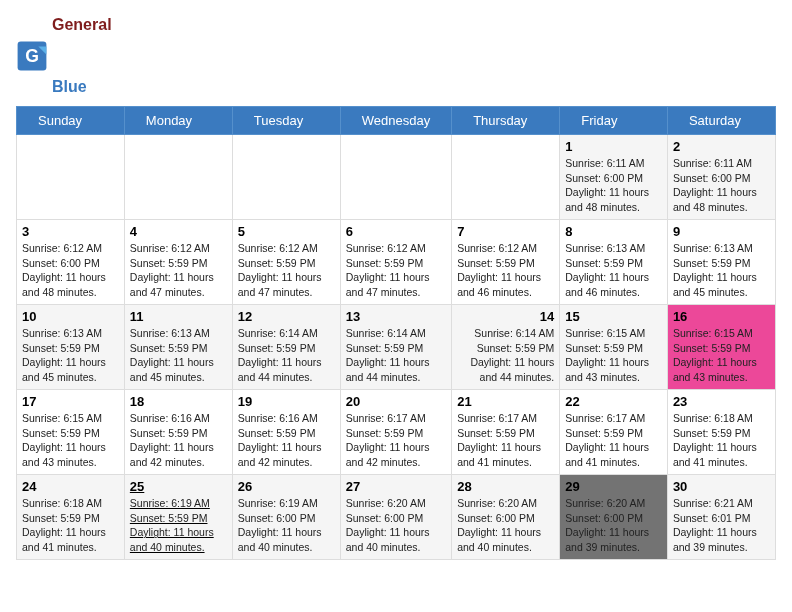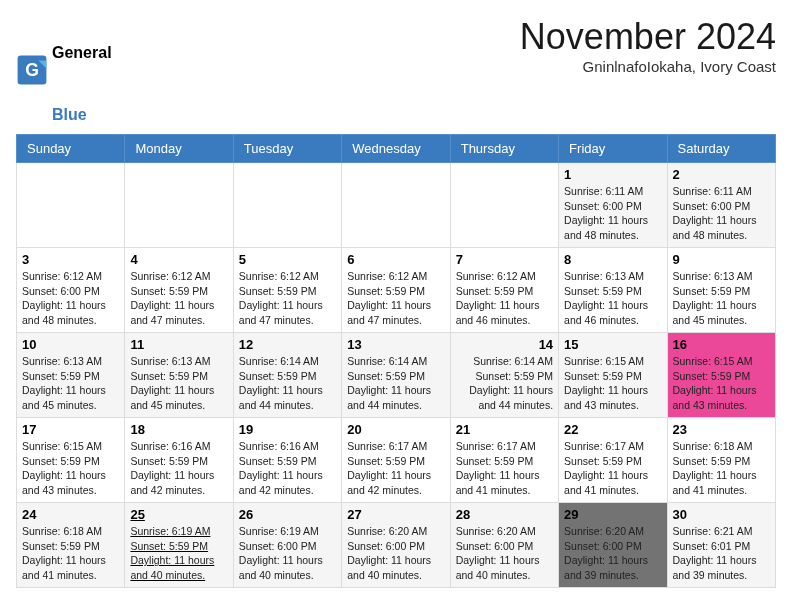--- a/index.html
+++ b/index.html
@@ -38,21 +38,21 @@
       color: #333;
     }
     .calendar {
       width: 100%;
       border-collapse: collapse;
       font-size: 11px;
     }
     .calendar th {
       background: #3a7abf;
       color: #fff;
-      padding: 6px 10px;
+      padding: 6px 21px;
       text-align: left;
       font-size: 13px;
       font-weight: normal;
       border: 1px solid #5590cc;
     }
     .calendar td {
       border: 1px solid #ddd;
       vertical-align: top;
       padding: 4px 5px;
       min-height: 80px;
@@ -85,27 +85,23 @@
 <body>
 
 <div class="header">
   <div class="logo">
     <svg class="logo-icon" viewBox="0 0 40 40">
       <rect x="2" y="2" width="36" height="36" rx="4" fill="#3a7abf"></rect>
       <text x="20" y="28" text-anchor="middle" font-size="22" font-weight="bold" fill="white" font-family="Arial">G</text>
       <polygon points="28,8 38,8 38,18" fill="#5bb0e8"></polygon>
     </svg>
     <div>
-      <div style="font-size:16px;font-weight:bold;color:#000000;margin-top:28px;">General</div>
+      <div style="font-size:16px;font-weight:bold;color:#7f1d1d;">General</div>
       <div style="font-size:16px;font-weight:bold;color:#3a7abf;margin-top:44px;">Blue</div>
     </div>
-  </div>
-  <div class="title-area">
-    <div class="month-title">November 2024</div>
-    <div class="location">GninlnafoIokaha, Ivory Coast</div>
   </div>
 </div>
 
 <table class="calendar">
   <thead>
     <tr>
     <th>Sunday</th>
         <th>Monday</th>
         <th>Tuesday</th>
         <th>Wednesday</th>

